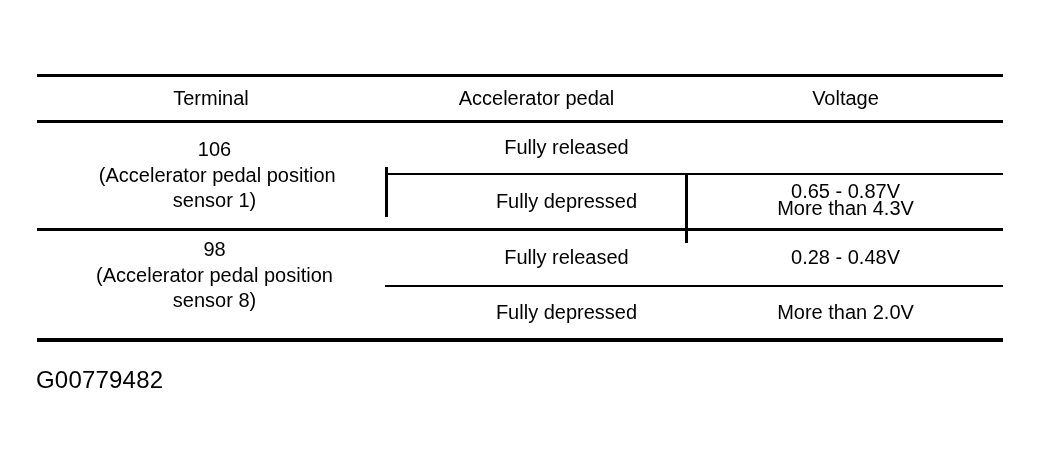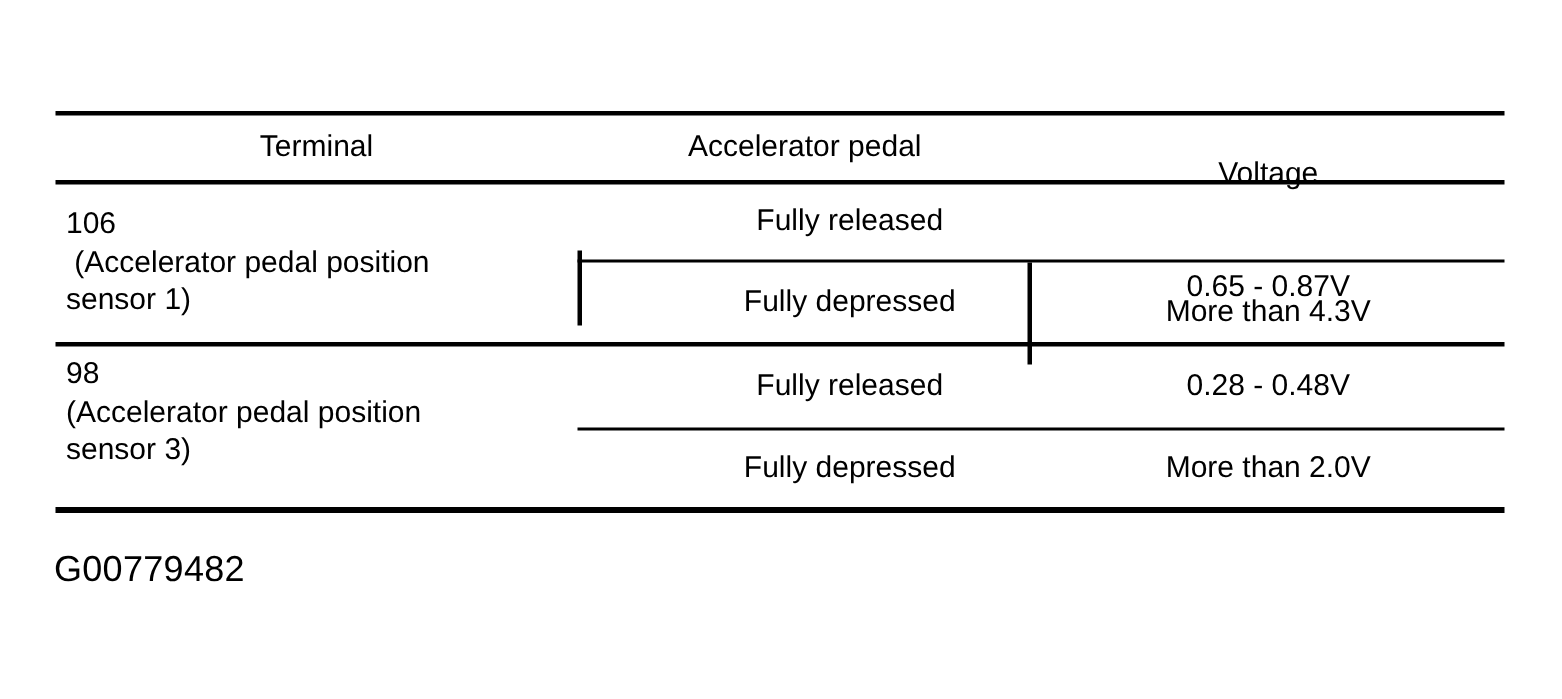--- a/index.html
+++ b/index.html
@@ -76,27 +76,28 @@
   .cell.left {
     text-align: left;
     display: flex;
     flex-direction: column;
     justify-content: center;
   }
 
   
   .hdr-terminal { left: 0px;   top: 3px;  width: 348px; height: 43px; }
   .hdr-pedal    { left: 351px; top: 3px;  width: 297px; height: 43px; }
-  .hdr-voltage  { left: 651px; top: 21px;  width: 315px; height: 43px; }
+  .hdr-voltage  { left: 651px; top: 3px;  width: 315px; height: 43px; }
 
   
   .term-cell {
     left: 0px;
     width: 348px;
     padding-left: 7px;
+    align-items: center;
   }
   .term-1 { top: 49px;  height: 105px; }
   .term-2 { top: 157px; height: 89px; }
 
   
   .pedal-cell { left: 362px; width: 297px; margin-left: 19px; }
   .p1 { top: 49px;  height: 50px; }
   .p2 { top: 101px; height: 53px; }
   .p3 { top: 157px; height: 54px; }
   .p4 { top: 213px; height: 51px; }
@@ -147,21 +148,21 @@
 
   <div class="cell center pedal-cell p1">Fully released</div>
   <div class="cell center volt-cell v1">0.65 - 0.87V</div>
 
   <div class="cell center pedal-cell p2">Fully depressed</div>
   <div class="cell center volt-cell v2">More than 4.3V</div>
 
   <div class="cell left term-cell term-2">
     <span class="term-line">98</span>
     <span class="term-line">(Accelerator pedal position</span>
-    <span class="term-line">sensor 3)</span>
+    <span class="term-line">sensor 8)</span>
   </div>
 
   <div class="cell center pedal-cell p3">Fully released</div>
   <div class="cell center volt-cell v3">0.28 - 0.48V</div>
 
   <div class="cell center pedal-cell p4">Fully depressed</div>
   <div class="cell center volt-cell v4">More than 2.0V</div>
 
 </div>
 

